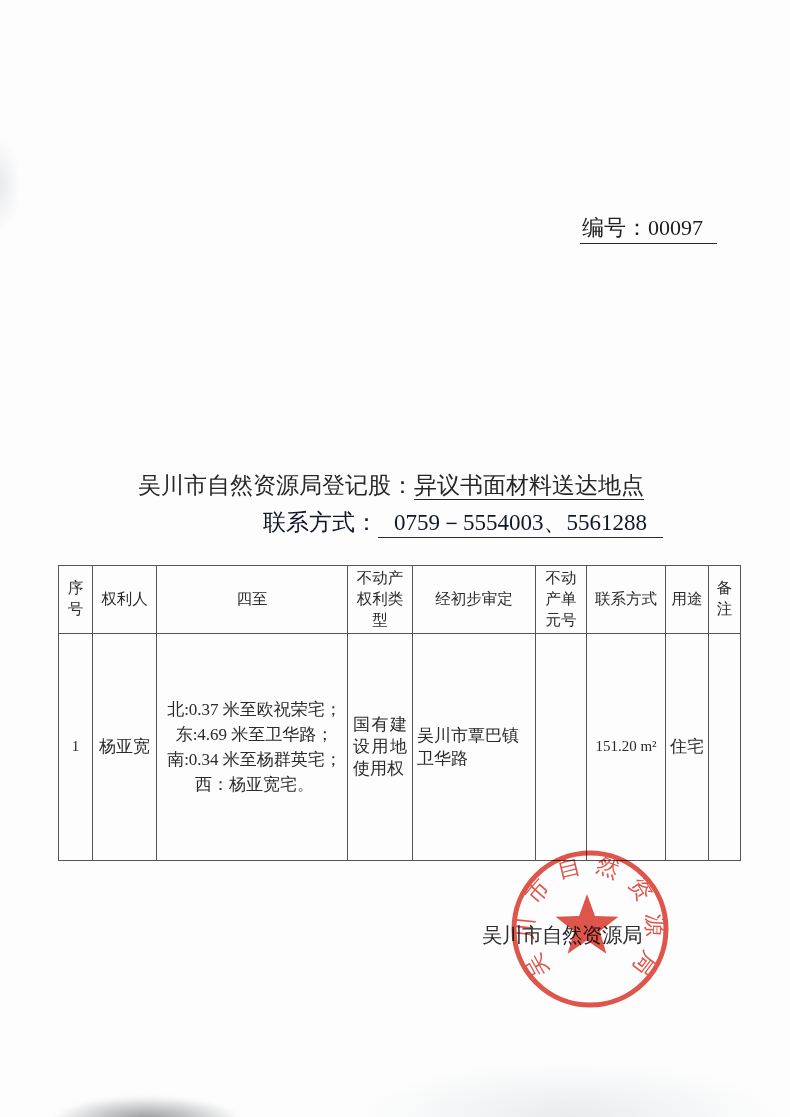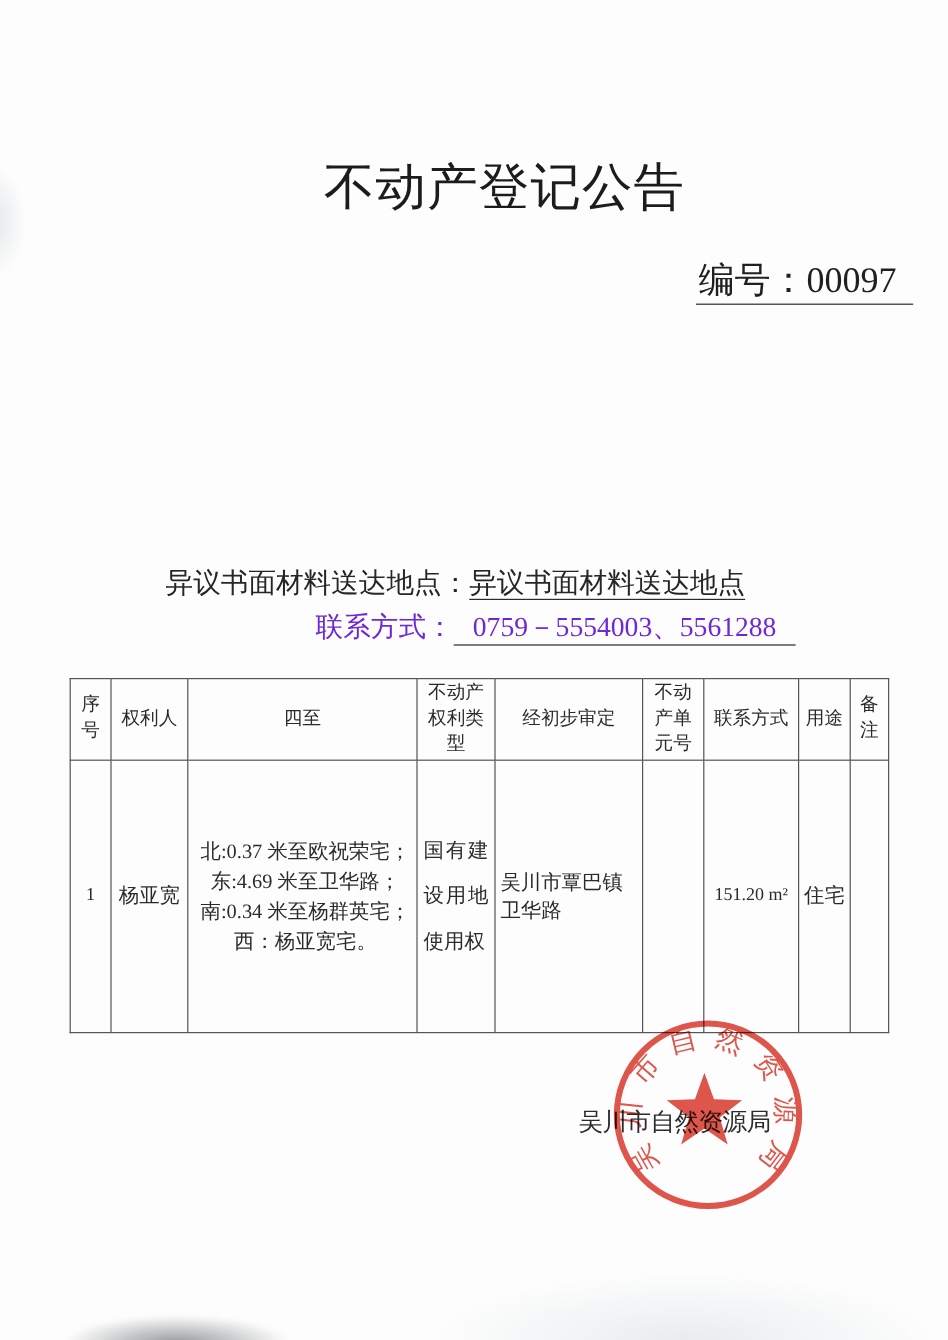--- a/index.html
+++ b/index.html
@@ -15,58 +15,58 @@
   
   .doc-title{
     position:absolute;left:270px;top:128px;width:310px;
     font-family:"Liberation Sans", sans-serif;
     font-size:42px;font-weight:500;letter-spacing:1px;color:#1c1c1c;
     white-space:nowrap;
   }
   
   .doc-no{
     position:absolute;left:580px;top:213px;
-    font-size:30px;color:#202020;white-space:nowrap;
+    font-size:22px;color:#202020;white-space:nowrap;
   }
   .doc-no .u-wrap{border-bottom:1.5px solid #2a2a2a;padding:0 14px 3px 2px;}
   
   .body-paragraph{
     position:absolute;left:63px;top:276px;width:679px;
     font-size:23px;line-height:38.2px;color:#262626;
     text-align:justify;text-indent:75px;
   }
   .u{border-bottom:1.5px solid #2a2a2a;padding-bottom:1px;}
   .line-address{
     position:absolute;left:63px;top:470px;width:679px;
     font-size:23px;color:#262626;text-indent:75px;white-space:nowrap;
   }
   .line-contact{
     position:absolute;left:263px;top:507px;
-    font-size:23px;color:#6d28d9;white-space:nowrap;
+    font-size:23px;color:#0f172a;white-space:nowrap;
   }
   .line-contact .u{padding:0 16px 2px 16px;}
   
   .reg-table{
     position:absolute;left:58px;top:565px;width:682px;
     border-collapse:collapse;table-layout:fixed;
     font-size:17px;color:#2a2a2a;
   }
   .reg-table th,.reg-table td{
     border:1px solid #555;vertical-align:middle;
     padding:2px;overflow:hidden;
   }
   .reg-table th{
     height:49px;font-weight:normal;font-size:15.5px;
     text-align:center;line-height:1.35;
   }
   .reg-table td{height:218px;text-align:center;}
   td.cell-boundaries{text-align:center;padding:4px 2px 4px 7px;}
   .boundary-line{font-size:17px;line-height:25px;white-space:nowrap;}
   td.cell-righttype{
-    text-align:justify;padding:4px 5px;font-size:17px;line-height:38px;
+    text-align:justify;padding:4px 5px;font-size:17px;line-height:22px;
   }
   td.cell-location{text-align:left;padding:4px 2px 4px 4px;font-size:17px;line-height:23px;}
   td.cell-area{font-size:15px;}
   td.cell-seq{font-size:15px;}
   td.cell-usage{font-size:17px;}
   
   .footer-issuer{
     position:absolute;left:482px;top:921px;
     font-size:20.5px;color:#2b2b2b;letter-spacing:-0.5px;white-space:nowrap;
   }
@@ -96,29 +96,28 @@
   .smudge-tl{
     position:absolute;left:-6px;top:140px;width:26px;height:90px;
     background:radial-gradient(ellipse at 0% 50%, rgba(150,160,170,0.25), rgba(150,160,170,0) 75%);
   }
 </style>
 </head>
 <body>
 
 <div class="page">
 
-  <div class="doc-title">不动产登记公告</div>
 
   <div class="doc-no">
     <span class="u-wrap"><span>编号：</span><span>00097</span></span>
   </div>
 
 
   <div class="line-address">
-    <span>异议书面材料送达地点：</span><span class="u">异议书面材料送达地点</span>
+    <span>吴川市自然资源局登记股：</span><span class="u">异议书面材料送达地点</span>
   </div>
 
   <div class="line-contact">
     <span>联系方式：</span><span class="u">0759－5554003、5561288</span>
   </div>
 
   <table class="reg-table">
     <colgroup>
       <col style="width:34px">
         <col style="width:64px">

